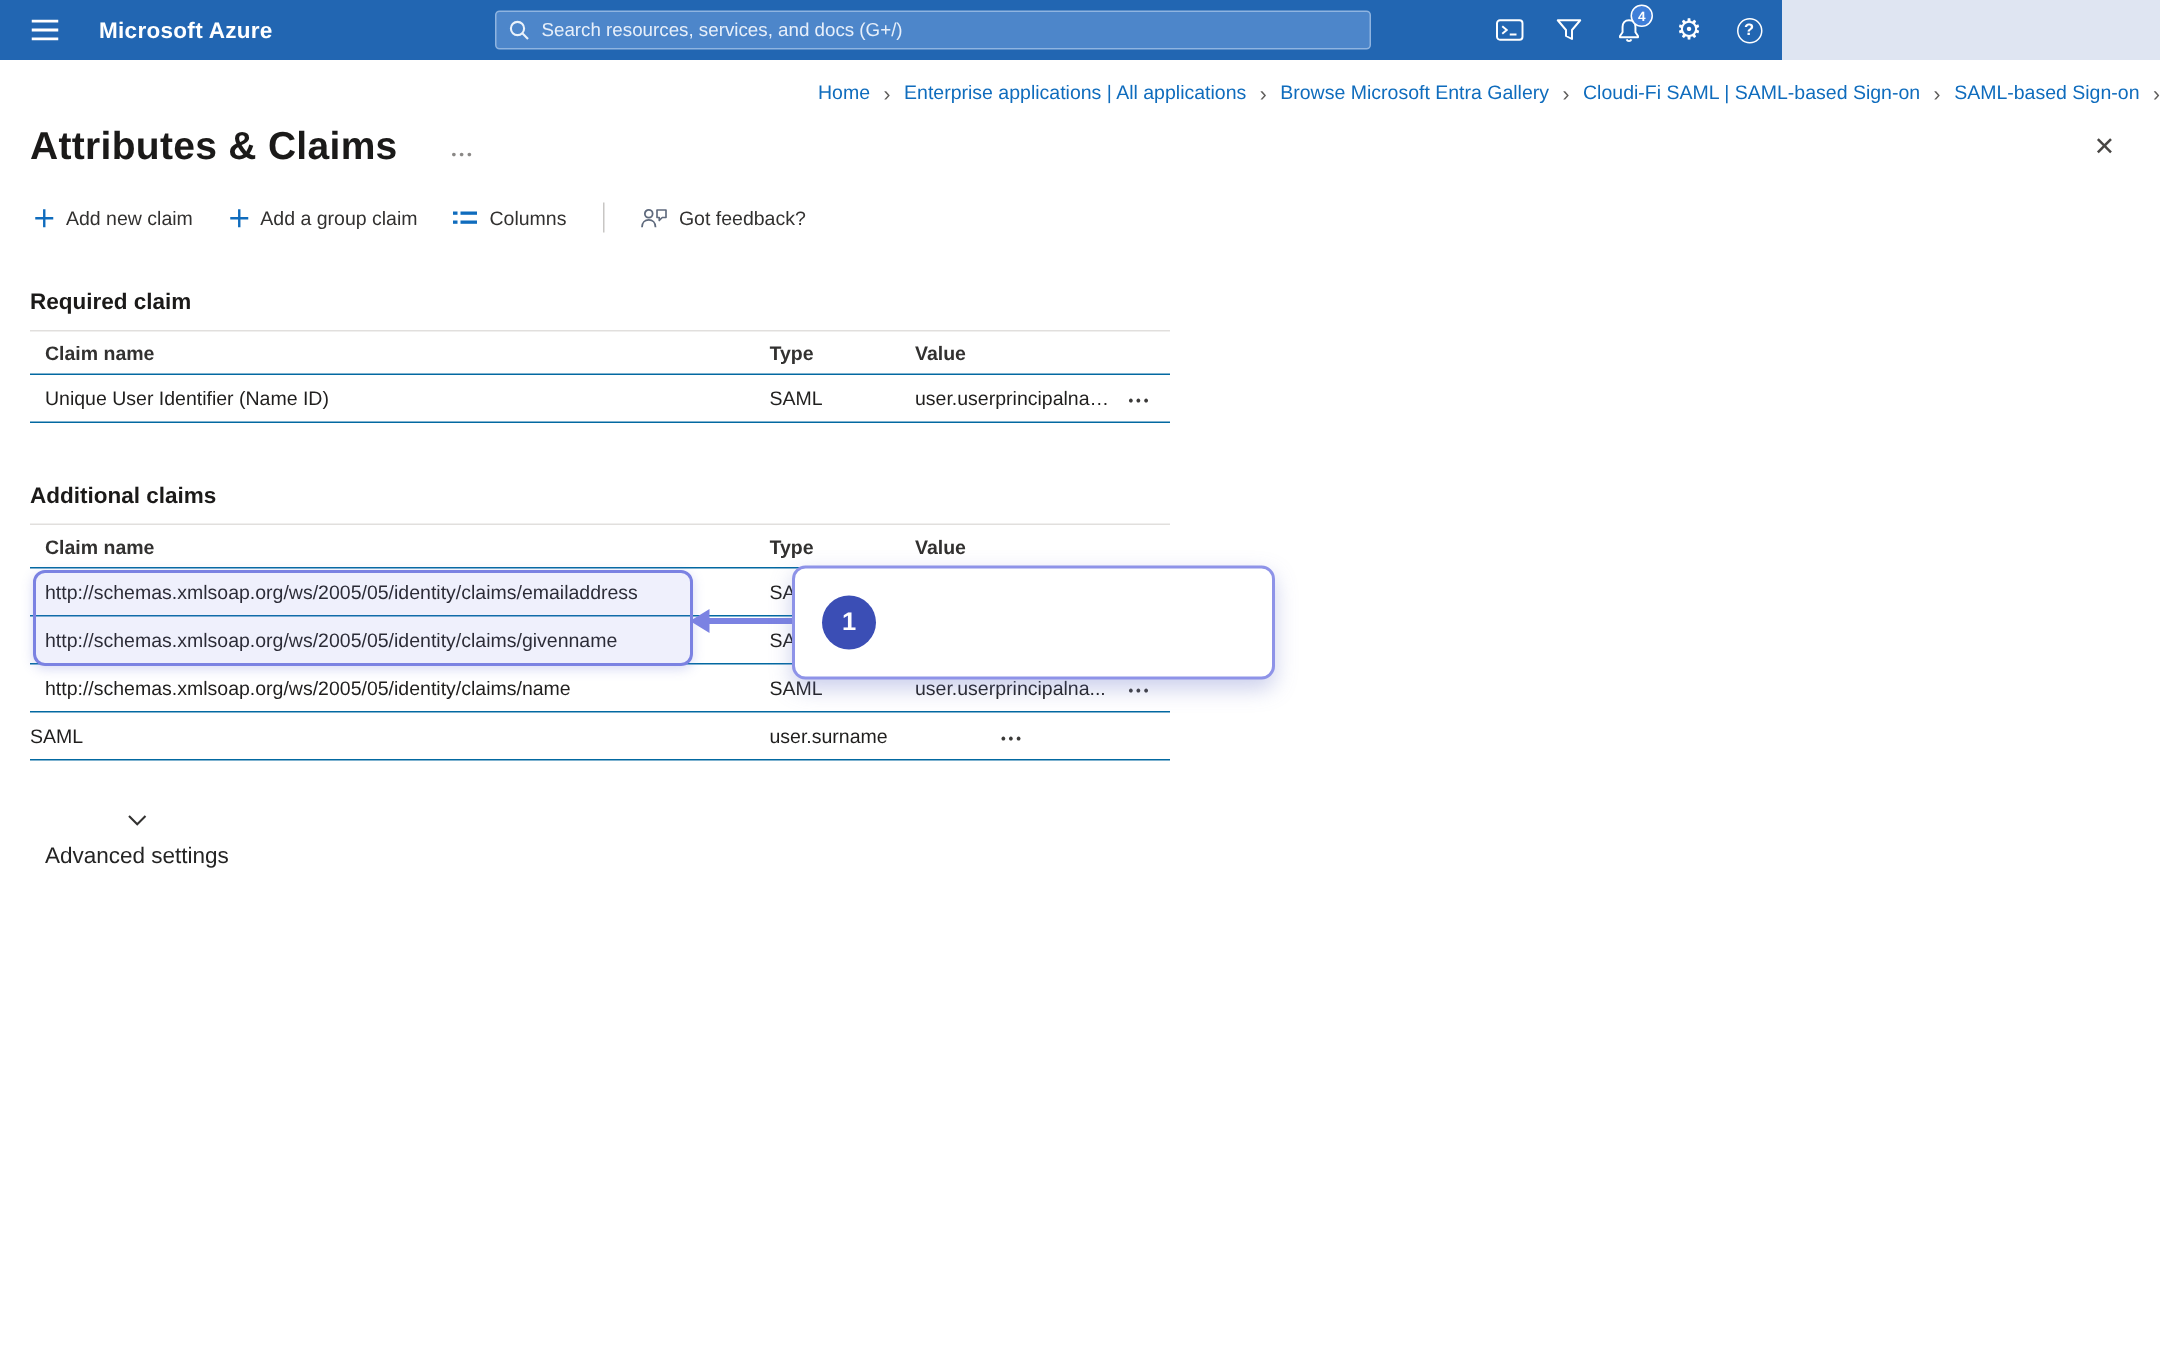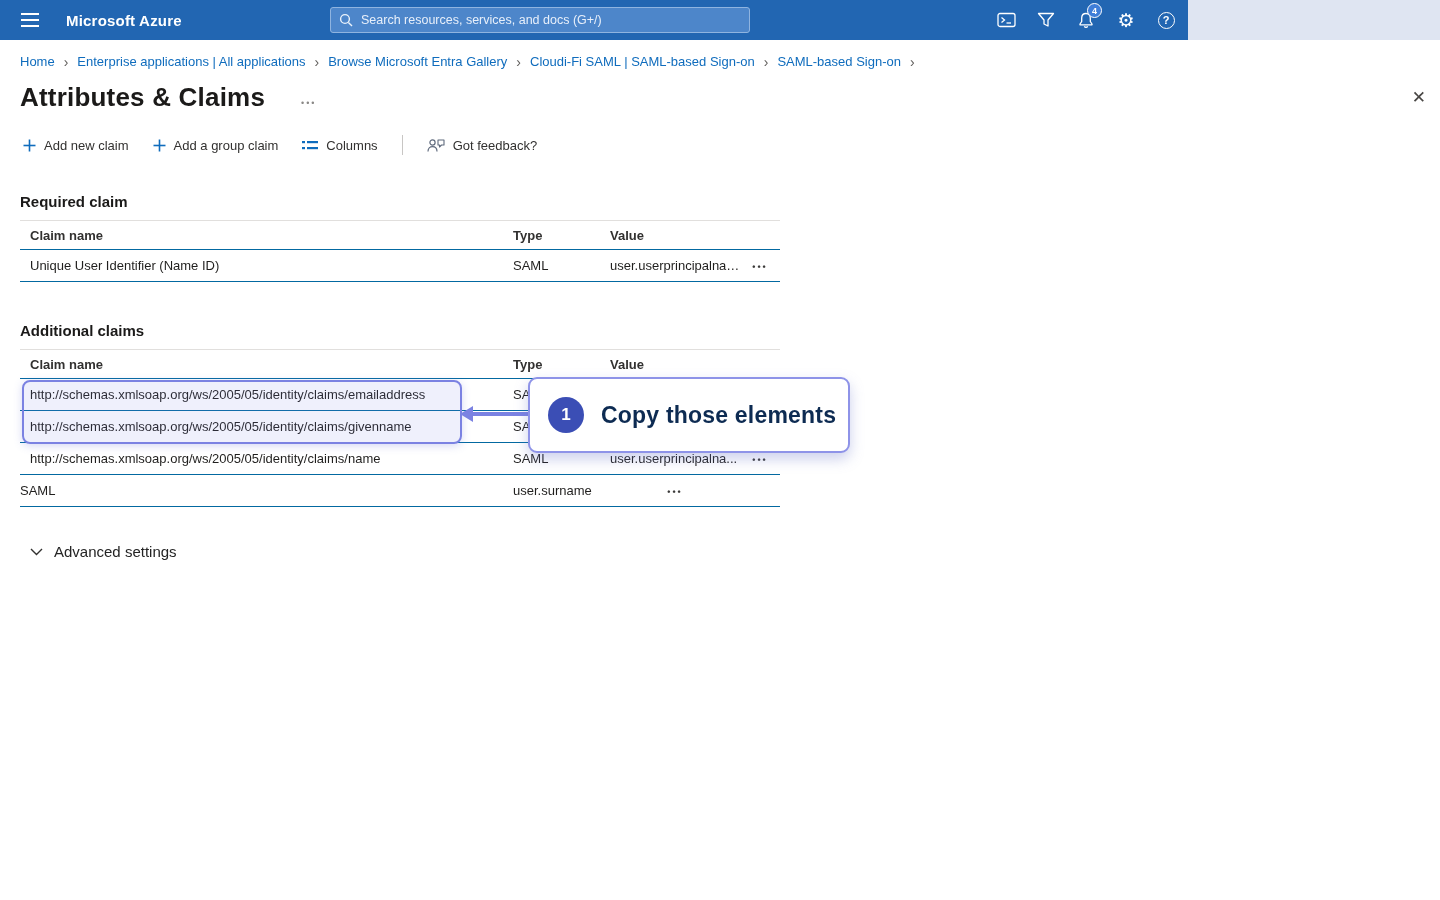--- a/index.html
+++ b/index.html
@@ -14,41 +14,41 @@
   body{
     width:1440px;height:900px;overflow:hidden;background:#fff;
     font-family:"Liberation Sans","DejaVu Sans",sans-serif;color:#201f1e;
   }
   
   .topbar{position:relative;height:40px;background:var(--topbar);}
   .menu-btn{position:absolute;left:8px;top:0;width:44px;height:40px;background:none;border:none;
     display:flex;align-items:center;justify-content:center;cursor:pointer;}
   .brand{position:absolute;left:66px;top:0;height:40px;display:flex;align-items:center;
     color:#fff;font-size:15px;font-weight:700;letter-spacing:.2px;cursor:pointer;}
-  .search-wrap{position:absolute;left:330px;top:7px;width:420px;height:26px;border-radius:12px;}
+  .search-wrap{position:absolute;left:330px;top:7px;width:584px;height:26px;border-radius:12px;}
   .search-wrap svg{position:absolute;left:9px;top:6px;}
   .search-input{width:100%;height:26px;border:1px solid #8fb4e0;background:#4d86ca;border-radius:3px;
     padding:0 8px 0 30px;font-size:12.5px;color:#fff;outline:none;font-family:inherit;}
   .search-input::placeholder{color:#e7effa;opacity:1;}
   .topbar-icons{position:absolute;left:986px;top:0;height:40px;display:flex;}
   .tb-icon{position:relative;width:40px;height:40px;background:none;border:none;display:flex;
     align-items:center;justify-content:center;cursor:pointer;color:#fff;padding:0;}
   .gear-glyph{font-size:19px;line-height:1;color:#fff;font-family:"DejaVu Sans",sans-serif;}
   .help-circle{width:17px;height:17px;border:1.4px solid #fff;border-radius:50%;display:flex;
     align-items:center;justify-content:center;font-size:11px;font-weight:700;color:#fff;}
   .badge{position:absolute;top:3px;right:4px;min-width:15px;height:15px;border-radius:8px;
     background:#3f7ed8;border:1px solid #fff;color:#fff;font-size:9px;font-weight:700;
     display:flex;align-items:center;justify-content:center;padding:0 2px;}
   .account-block{position:absolute;right:0;top:0;width:252px;height:40px;background:#dfe5f2;}
   
-  .breadcrumb{display:flex;align-items:center;gap:9px;padding:14px 0 0 20px;font-size:13px;white-space:nowrap;}
+  .breadcrumb{display:flex;align-items:center;gap:9px;padding:14px 0 0 20px;font-size:13px;white-space:nowrap;justify-content:flex-end;}
   .crumb{color:var(--link);text-decoration:none;cursor:pointer;}
   .crumb-sep{color:#605e5c;font-size:14px;line-height:1;}
   
-  .title-row{display:flex;align-items:center;padding:13px 10px 0 20px;}
+  .title-row{display:flex;align-items:center;padding:13px 26px 0 20px;}
   .page-title{font-size:26px;font-weight:700;margin:0;letter-spacing:.2px;color:#1b1a19;}
   .title-dots{margin-left:30px;margin-top:10px;color:#8a8886;font-size:9px;letter-spacing:2px;cursor:pointer;background:none;border:none;}
   .close-btn{margin-left:auto;background:none;border:none;font-size:17px;color:#484644;cursor:pointer;padding:4px;}
   
   .toolbar{display:flex;align-items:center;gap:24px;margin-top:22px;padding-left:23px;font-size:13px;color:#323130;}
   .tool-item{display:flex;align-items:center;gap:8px;background:none;border:none;font-size:13px;
     color:#323130;cursor:pointer;padding:0;font-family:inherit;}
   .tool-divider{width:1px;height:20px;background:#c8c6c4;}
   
   .section-heading{font-size:15px;font-weight:700;color:#1b1a19;margin:40px 0 10px 20px;}
@@ -72,21 +72,21 @@
   .arrow-head{position:absolute;left:440px;top:57px;width:0;height:0;border-top:8px solid transparent;
     border-bottom:8px solid transparent;border-right:13px solid var(--highlight);z-index:3;}
   .callout{position:absolute;left:508px;top:28px;width:322px;height:76px;background:#fff;
     border:2px solid #8e93e8;border-radius:9px;box-shadow:0 6px 14px rgba(110,120,200,.35);
     display:flex;align-items:center;gap:17px;padding-left:18px;z-index:4;}
   .step-circle{width:36px;height:36px;border-radius:50%;background:var(--step);color:#fff;
     display:flex;align-items:center;justify-content:center;font-size:17px;font-weight:700;flex:none;}
   .callout-label{font-size:23px;font-weight:700;color:var(--callout_text);letter-spacing:.2px;white-space:nowrap;}
   
   .advanced{display:flex;align-items:center;gap:11px;margin:36px 16px 0 30px;cursor:pointer;
-    background:none;border:none;font-family:inherit;padding:0;}
+    background:none;border:none;font-family:inherit;padding:0;flex-direction:column;}
   .advanced-label{font-size:15px;color:#242424;}
 </style>
 </head>
 <body>
 
 <header class="topbar">
   <button class="menu-btn">
     <svg width="18" height="14" viewBox="0 0 18 14">
       <rect x="0" y="0" width="18" height="2" fill="#fff"></rect>
       <rect x="0" y="6" width="18" height="2" fill="#fff"></rect>
@@ -238,21 +238,20 @@
       <div class="cell value">user.surname</div>
       <div class="cell menu"><button class="dots">•••</button></div>
     </div>
   </div>
 
   <div class="hl-box"></div>
   <div class="arrow-head"></div>
   <div class="arrow-line"></div>
   <div class="callout">
     <span class="step-circle">1</span>
-    <span class="callout-label">Copy those elements</span>
   </div>
 </div>
 
 <button class="advanced">
   <svg width="13" height="8" viewBox="0 0 13 8">
     <polyline points="1,1 6.5,6.5 12,1" fill="none" stroke="#323130" stroke-width="1.4"></polyline>
   </svg>
   <span class="advanced-label">Advanced settings</span>
 </button>
 

